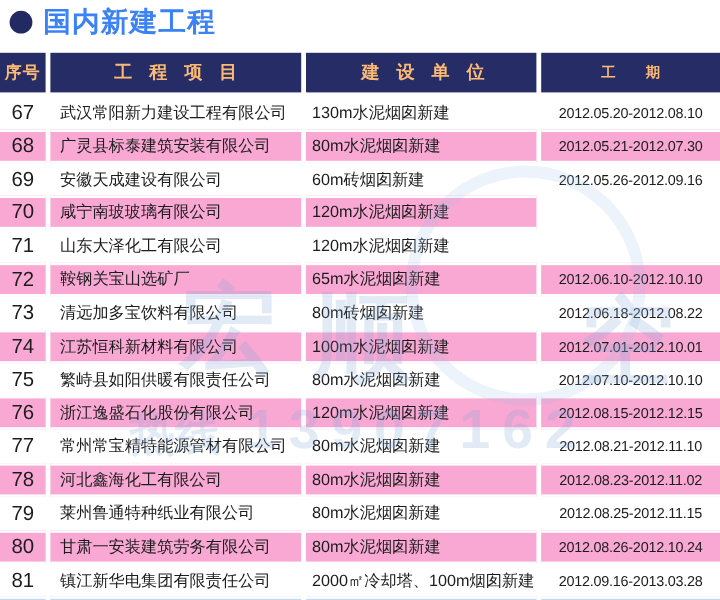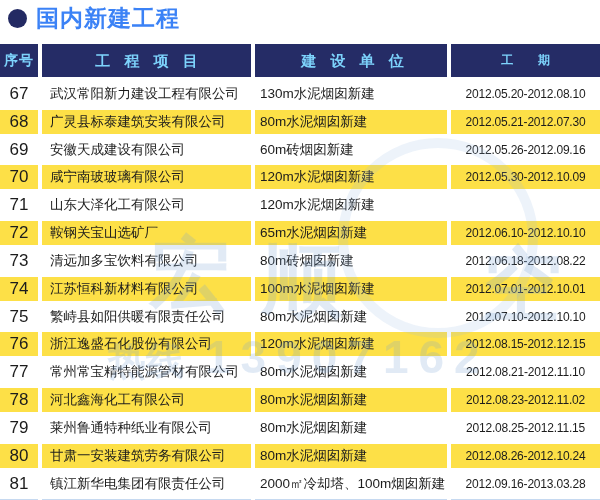--- a/index.html
+++ b/index.html
@@ -17,33 +17,33 @@
   .title-bullet{
     width:19px;height:19px;border-radius:50%;background:#232a63;
     display:inline-block;margin-right:9px;
   }
   
   .tbl{position:absolute;left:0;top:44px;width:600px;z-index:2;}
   .grid-row{
     display:grid;grid-template-columns:38px 209px 192px 149px;column-gap:4px;
   }
   .thead .cell{
-    background:#252c66;color:#7dd3fc;font-weight:bold;font-size:15px;
+    background:#252c66;color:#fdba74;font-weight:bold;font-size:15px;
     height:33px;line-height:33px;text-align:center;letter-spacing:5px;
   }
   .thead .cell.c0{letter-spacing:1px;font-size:14px;}
   .thead .cell.c3{word-spacing:22px;}
   .tbody{margin-top:3px;}
   .row{height:27.84px;}
   .row .cell{
     height:100%;box-sizing:border-box;border-top:2px solid #fff;border-bottom:2px solid #fff;
     display:flex;align-items:center;color:#1c1c1c;font-size:13.5px;
     white-space:nowrap;overflow:hidden;
   }
-  .row.stripe .cell{background:#fde047;}
+  .row.stripe .cell{background:#f9a8d4;}
   .cell.c0{justify-content:center;font-size:17px;}
   .cell.c1{padding-left:8px;}
   .cell.c2{padding-left:5px;}
   .cell.c3{justify-content:center;font-size:12px;letter-spacing:-0.2px;}
   
   .partial .cell{background:#c6d9f0;}
   
   .wm{position:absolute;z-index:4;pointer-events:none;color:#79a4d6;opacity:0.22;
       font-weight:bold;white-space:nowrap;}
   .wm-ring{
@@ -92,21 +92,20 @@
     <div class="cell c0">69</div>
     <div class="cell c1">安徽天成建设有限公司</div>
     <div class="cell c2">60m砖烟囱新建</div>
     <div class="cell c3">2012.05.26-2012.09.16</div>
   </div>
 
   <div class="grid-row row stripe">
     <div class="cell c0">70</div>
     <div class="cell c1">咸宁南玻玻璃有限公司</div>
     <div class="cell c2">120m水泥烟囱新建</div>
-    <div class="cell c3">2012.05.30-2012.10.09</div>
   </div>
 
   <div class="grid-row row">
     <div class="cell c0">71</div>
     <div class="cell c1">山东大泽化工有限公司</div>
     <div class="cell c2">120m水泥烟囱新建</div>
   </div>
 
   <div class="grid-row row stripe">
     <div class="cell c0">72</div>

